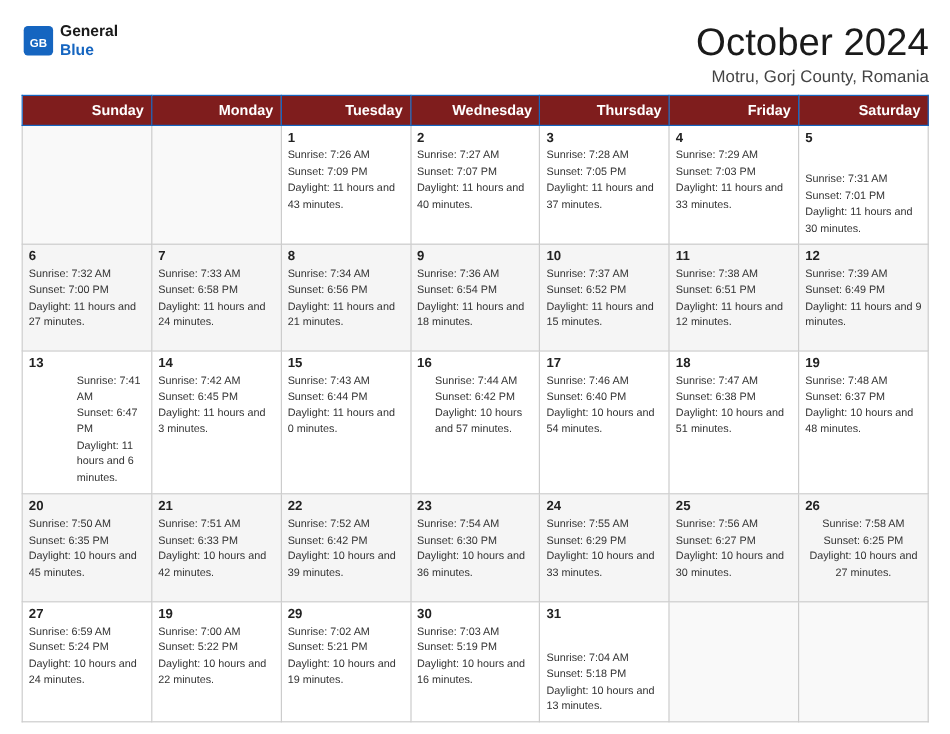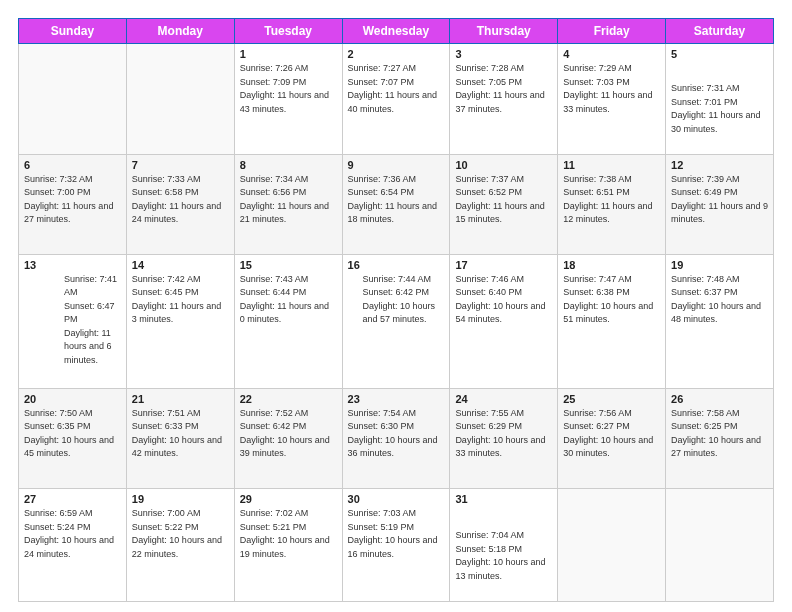--- a/index.html
+++ b/index.html
@@ -54,23 +54,23 @@
       margin-top: 2px;
     }
     .calendar {
       flex: 1;
       border: 1px solid #ccc;
       border-collapse: collapse;
       width: 100%;
       table-layout: fixed;
     }
     .calendar th {
-      background: #d946ef;
+      background: #7f1d1d;
       color: #fff;
-      text-align: center;
+      text-align: right;
       padding: 5px 6px;
       font-size: 12px;
       font-weight: 600;
       border: 1px solid #1565c0;
     }
     .calendar td {
       vertical-align: top;
       border: 1px solid #ccc;
       padding: 4px 5px;
       font-size: 9.5px;
@@ -91,20 +91,36 @@
       font-size: 9px;
       line-height: 1.5;
       color: #333;
     }
     .row-alt td { background: #f5f5f5; }
   </style>
 </head>
 <body>
 
 <div class="page">
+  <div class="header">
+    <div class="logo">
+      <svg class="logo-icon" viewBox="0 0 32 32">
+        <rect x="2" y="2" width="28" height="28" rx="4" fill="#1565c0"></rect>
+        <text x="16" y="22" text-anchor="middle" fill="white" font-size="11" font-weight="bold">GB</text>
+      </svg>
+      <div>
+        <div class="logo-text" style="color:#1a1a1a;">General</div>
+        <div class="logo-text logo-blue">Blue</div>
+      </div>
+    </div>
+    <div class="title-block">
+      <div class="month-title">October 2024</div>
+      <div class="location">Motru, Gorj County, Romania</div>
+    </div>
+  </div>
 
   <table class="calendar">
     <thead>
       <tr>
       <th>Sunday</th>
           <th>Monday</th>
           <th>Tuesday</th>
           <th>Wednesday</th>
           <th>Thursday</th>
           <th>Friday</th>
@@ -266,21 +282,21 @@
 Daylight: 10 hours and 33 minutes.</div>
           </td>
           <td>
             <span class="day-num">25</span>
             <div class="day-detail" style="white-space: pre-line;">Sunrise: 7:56 AM
 Sunset: 6:27 PM
 Daylight: 10 hours and 30 minutes.</div>
           </td>
           <td>
             <span class="day-num">26</span>
-            <div class="day-detail" style="white-space: pre-line;">Sunrise: 7:58 AM
+            <div class="day-detail" style="white-space: pre-line; text-align: center;">Sunrise: 7:58 AM
 Sunset: 6:25 PM
 Daylight: 10 hours and 27 minutes.</div>
           </td>
         </tr>
         <tr>
           <td>
             <span class="day-num">27</span>
             <div class="day-detail" style="white-space: pre-line;">Sunrise: 6:59 AM
 Sunset: 5:24 PM
 Daylight: 10 hours and 24 minutes.</div>

